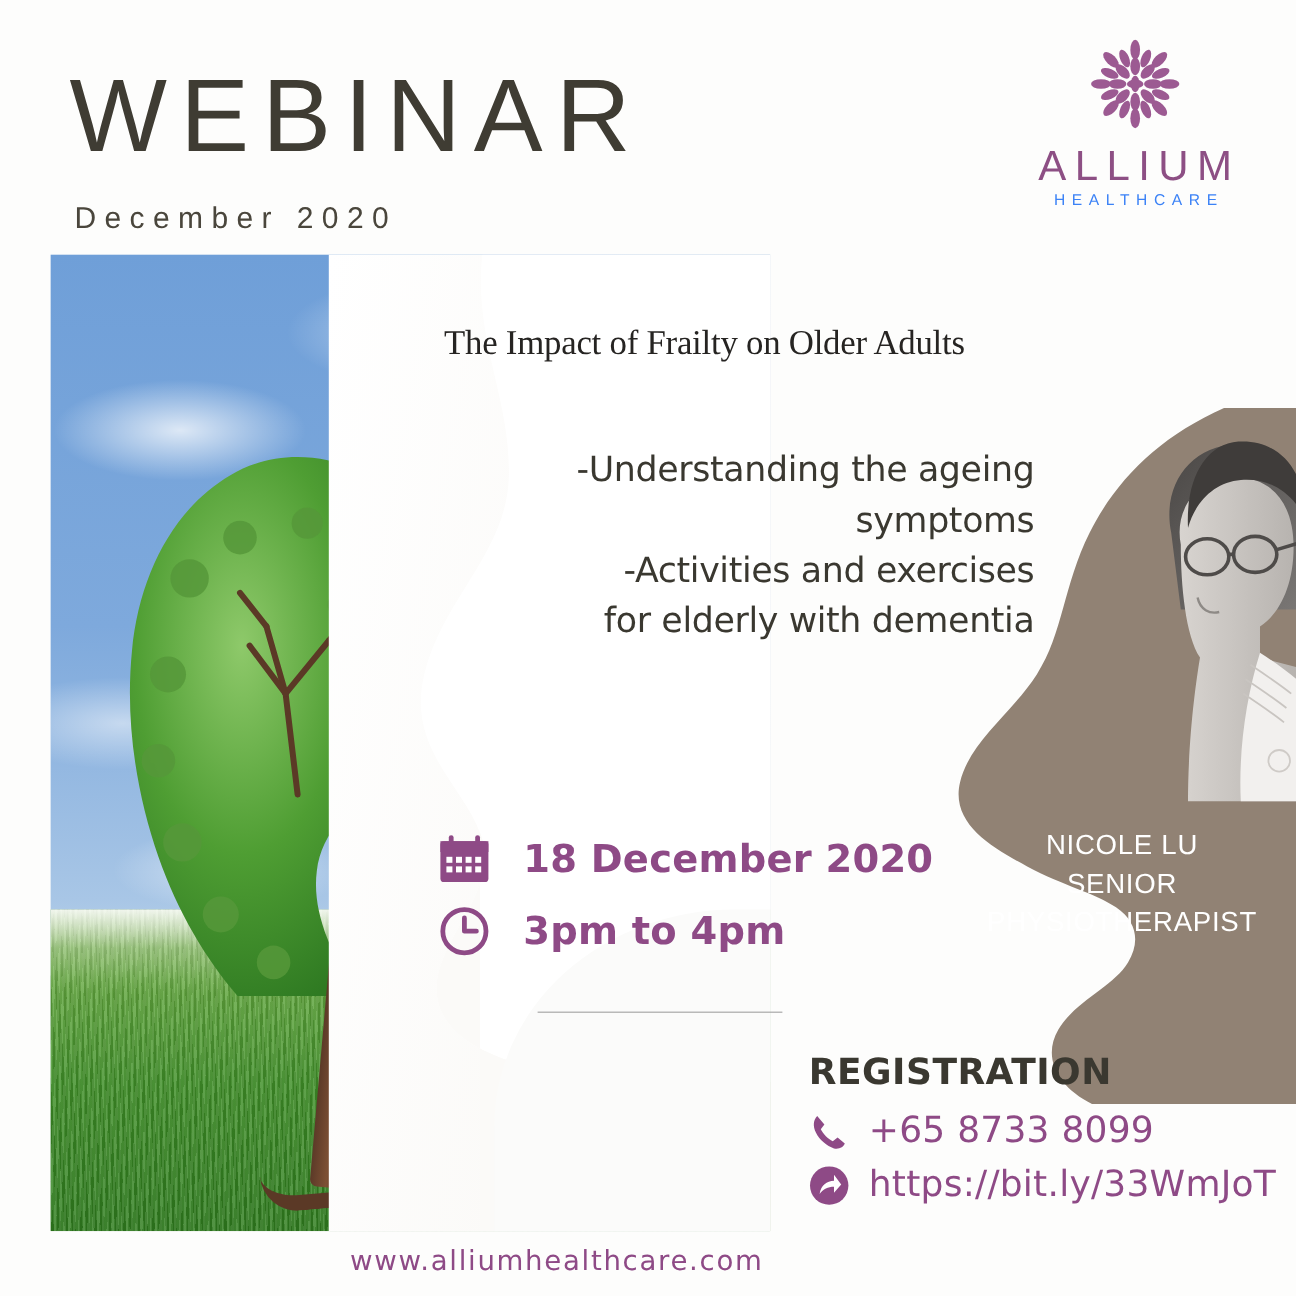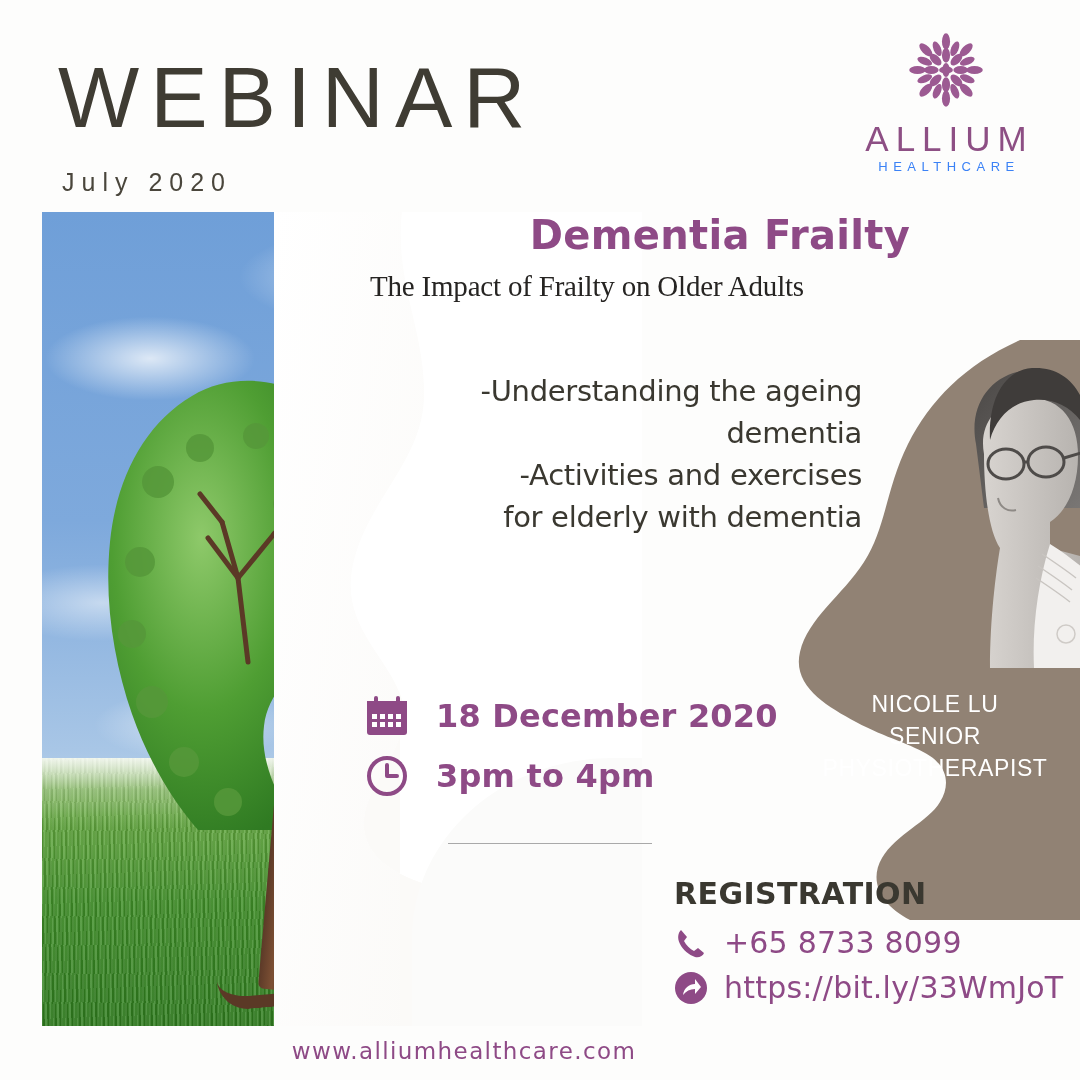--- a/index.html
+++ b/index.html
@@ -161,21 +161,21 @@
     font-family:"DejaVu Sans", sans-serif;
     font-size:23px;font-weight:400;color:#8e4a86;letter-spacing:1.4px;
   }
 </style>
 </head>
 <body>
 
 <div class="poster">
 
   <div class="hdr-webinar">WEBINAR</div>
-  <div class="hdr-date">July 2020</div>
+  <div class="hdr-date">December 2020</div>
 
   <div class="logo">
     <svg class="logo-mark" viewBox="0 0 100 100">
       <g fill="#9c5a92">
         <g transform="translate(50,50)">
           <g>
               <ellipse cx="0" cy="-31" rx="4.4" ry="9"></ellipse>
               <ellipse cx="0" cy="-16" rx="4.4" ry="8"></ellipse>
             </g>
           <g transform="rotate(45)">
@@ -279,26 +279,25 @@
     <svg class="face-white" viewBox="0 0 372 814" preserveAspectRatio="none">
       <path d="M372,0 L128,0 C120,70 152,120 150,186 C148,248 96,286 80,348
                C64,410 110,440 126,482 C142,524 104,556 92,596
                C80,640 118,664 164,676 C232,694 300,690 372,690 Z" fill="#ffffff"></path>
       <path d="M372,690 C300,690 232,694 164,676 C118,664 80,640 92,596
                C104,556 142,524 126,482 L126,814 L372,814 Z" fill="#fbfaf8"></path>
     </svg>
     <div class="grass-mask"></div>
   </div>
 
-  <div class="title">Dementia Frailty</div>
   <div class="subtitle">The Impact of Frailty on Older Adults</div>
 
   <div class="insights">
     <div class="insight-line">-Understanding the ageing</div>
-    <div class="insight-line">  dementia</div>
+    <div class="insight-line">  symptoms</div>
     <div class="insight-line">-Activities and exercises</div>
     <div class="insight-line">  for elderly with dementia</div>
   </div>
 
   <div class="when">
     <div class="when-row">
       <svg class="when-ico" viewBox="0 0 46 46">
         <rect x="3" y="8" width="40" height="34" rx="3" fill="#8e4a86"></rect>
         <rect x="3" y="8" width="40" height="9" fill="#8e4a86"></rect>
         <rect x="10" y="3" width="4" height="9" rx="2" fill="#8e4a86"></rect>

